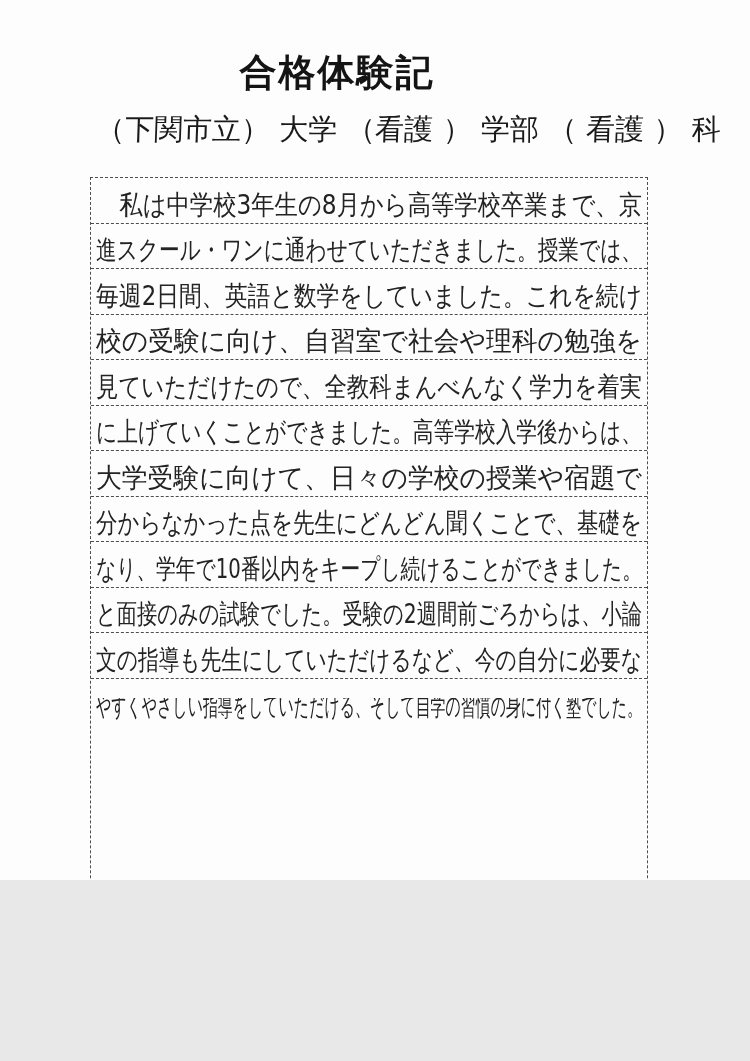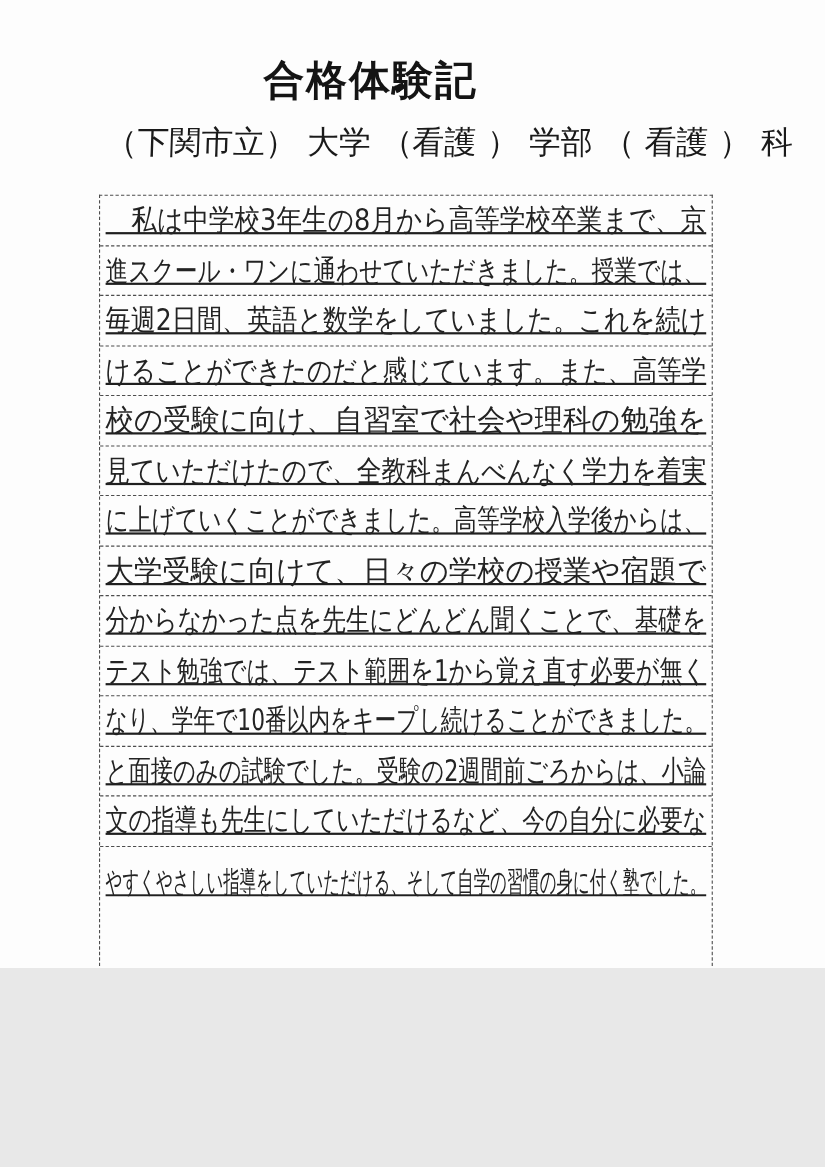--- a/index.html
+++ b/index.html
@@ -62,24 +62,23 @@
     height: 821px;
     border: 1px dashed #4d4d4d;
     box-sizing: border-box;
     display: grid;
     grid-template-rows: repeat(18, 1fr);
     background: #fdfdfd;
   }
   .row {
     border-bottom: 1px dashed #4d4d4d;
     display: flex;
-    align-items: center;
+    align-items: flex-end;
     padding-left: 5px;
     overflow: hidden;
-    text-decoration: underline;
   }
   .row:last-child {
     border-bottom: none;
     margin-top: 19px;
   }
   .fit {
     display: inline-block;
     white-space: pre;
     transform-origin: 0 50%;
     font-family: "DejaVu Sans", "Liberation Sans", sans-serif;
@@ -102,39 +101,33 @@
     <div class="row">
         <span class="fit" style="transform: scaleX(0.863711);">　私は中学校3年生の8月から高等学校卒業まで、京</span>
       </div>
     <div class="row">
         <span class="fit" style="transform: scaleX(0.765359);">進スクール・ワンに通わせていただきました。授業では、</span>
       </div>
     <div class="row">
         <span class="fit" style="transform: scaleX(0.845488);">毎週2日間、英語と数学をしていました。これを続け</span>
       </div>
     <div class="row">
-        <span class="fit" style="transform: scaleX(0.828037);">けることができたのだと感じています。また、高等学</span>
-      </div>
-    <div class="row">
         <span class="fit" style="transform: scaleX(0.955485);">校の受験に向け、自習室で社会や理科の勉強を</span>
       </div>
     <div class="row">
         <span class="fit" style="transform: scaleX(0.830418);">見ていただけたので、全教科まんべんなく学力を着実</span>
       </div>
     <div class="row">
         <span class="fit" style="transform: scaleX(0.766719);">に上げていくことができました。高等学校入学後からは、</span>
       </div>
     <div class="row">
         <span class="fit" style="transform: scaleX(0.955485);">大学受験に向けて、日々の学校の授業や宿題で</span>
       </div>
     <div class="row">
         <span class="fit" style="transform: scaleX(0.79619);">分からなかった点を先生にどんどん聞くことで、基礎を</span>
-      </div>
-    <div class="row">
-        <span class="fit" style="transform: scaleX(0.778141);">テスト勉強では、テスト範囲を1から覚え直す必要が無く</span>
       </div>
     <div class="row">
         <span class="fit" style="transform: scaleX(0.730801);">なり、学年で10番以内をキープし続けることができました。</span>
       </div>
     <div class="row">
         <span class="fit" style="transform: scaleX(0.750612);">と面接のみの試験でした。受験の2週間前ごろからは、小論</span>
       </div>
     <div class="row">
         <span class="fit" style="transform: scaleX(0.767393);">文の指導も先生にしていただけるなど、今の自分に必要な</span>
       </div>

